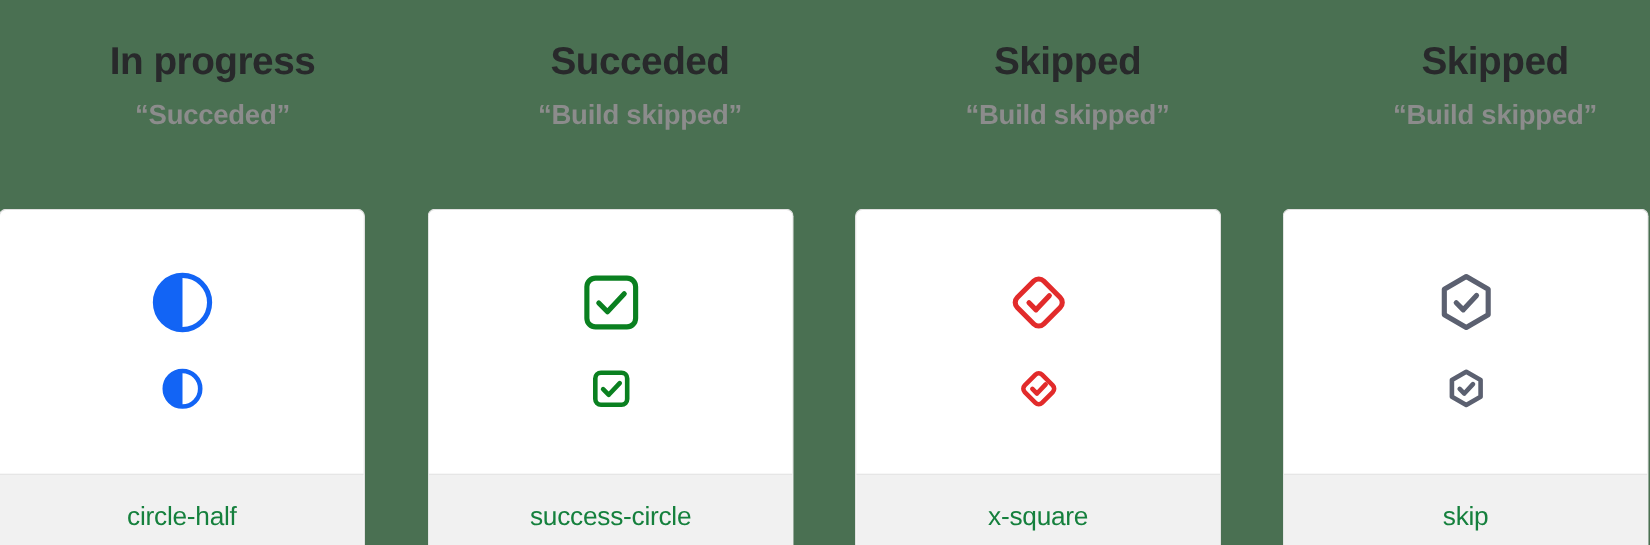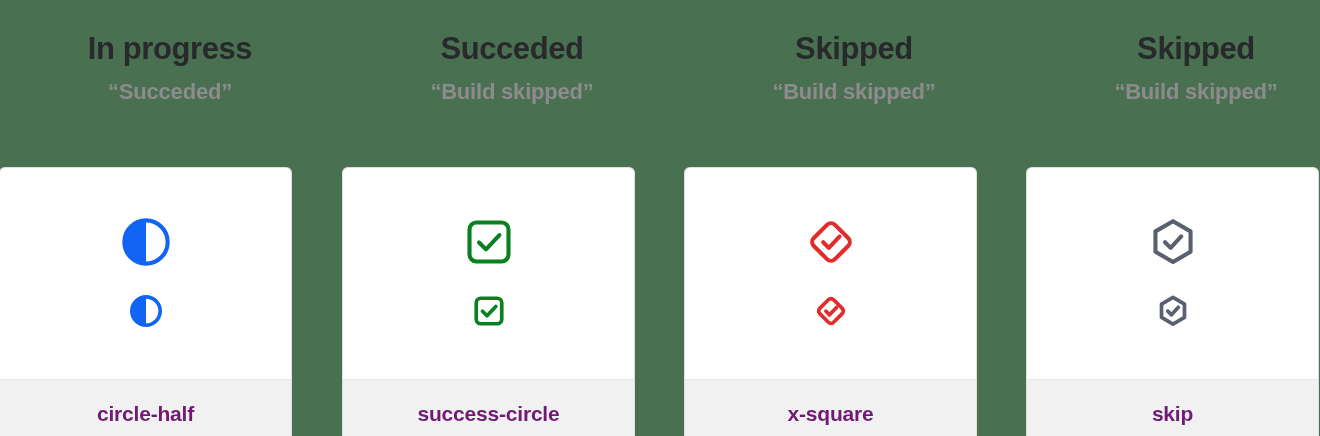--- a/index.html
+++ b/index.html
@@ -95,22 +95,22 @@
   .card-footer {
     flex: 0 0 68px;
     background: #f1f1f1;
     border-top: 1px solid #e6e6e6;
     display: flex;
     align-items: center;
     justify-content: center;
   }
   .card-label {
     font-size: 21px;
-    font-weight: bold;
-    color: #701a75;
+    font-weight: normal;
+    color: #15803d;
     letter-spacing: -0.2px;
     white-space: nowrap;
   }
 </style>
 </head>
 <body>
 
 <div class="board">
 
   <div class="column c0">

